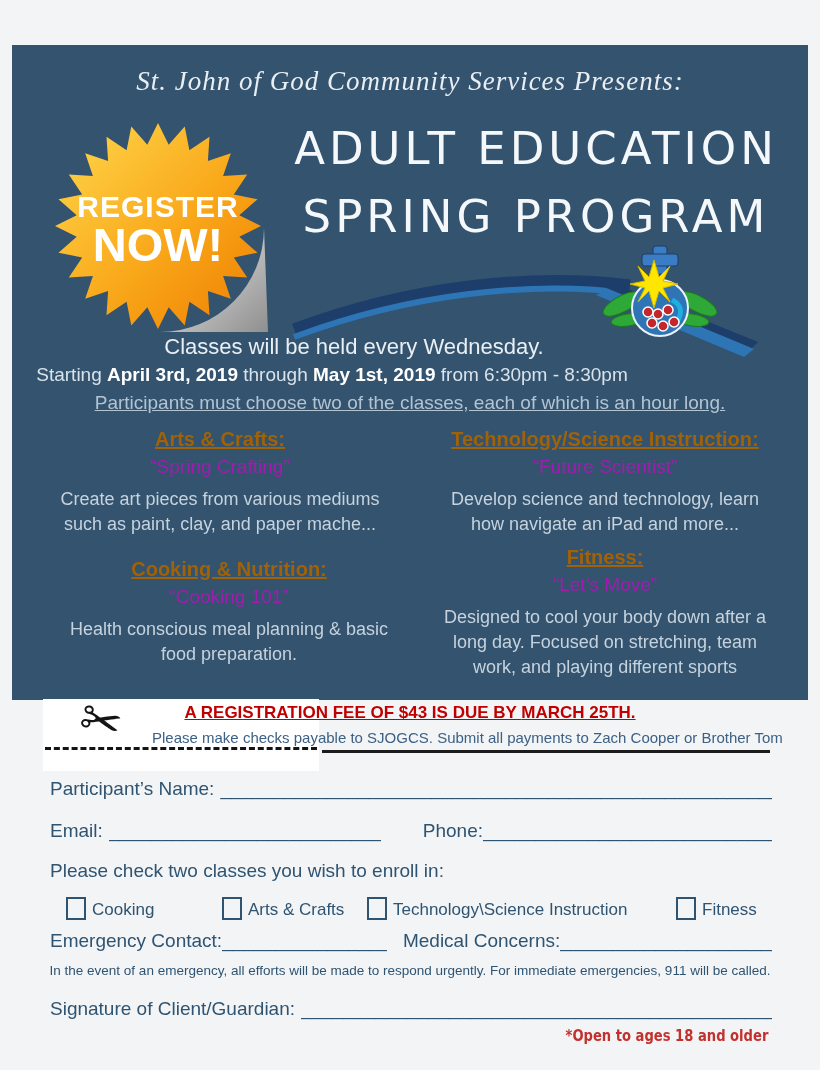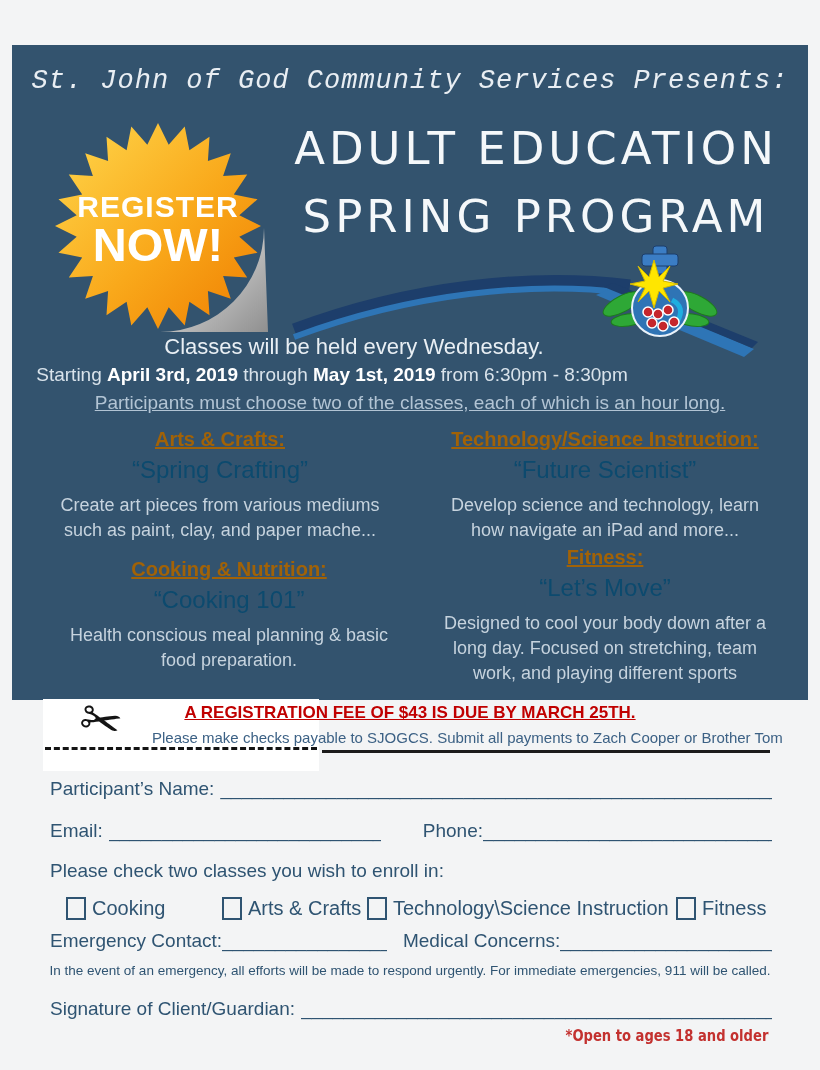--- a/index.html
+++ b/index.html
@@ -2,36 +2,36 @@
 <html><head>
 <meta charset="utf-8">
 <style>
   html,body{margin:0;padding:0;background:#f3f4f5;}
   .page{position:relative;width:820px;height:1070px;background:#f3f4f5;
         font-family:"Liberation Sans",sans-serif;overflow:hidden;}
   .abs{position:absolute;}
   .panel{position:absolute;left:12px;top:45px;width:796px;height:655px;background:#33536e;}
 
   .presents{left:12px;top:66px;width:796px;text-align:center;
-            font-family:Liberation Mono, monospace;font-style:italic;
+            font-family:Liberation Serif, serif;font-style:italic;
             font-size:27px;color:#e9eef3;letter-spacing:1px;}
   .title{left:262px;width:548px;text-align:center;font-size:45px;color:#f5f8fa;
          letter-spacing:4px;font-family:"DejaVu Sans",sans-serif;}
   #title1{top:122px;} #title2{top:190px;}
 
   .intro1{left:12px;top:334px;width:684px;text-align:center;font-size:22px;color:#e9eff4;}
   .intro2{left:12px;top:364px;width:640px;text-align:center;font-size:19px;color:#d9e3eb;}
   .intro2 .b{font-weight:bold;color:#ffffff;}
   .intro3{left:12px;top:392px;width:796px;text-align:center;font-size:19px;color:#b2c4d4;}
   .intro3 span{text-decoration:underline;}
 
   .classsec{text-align:center;}
   .classsec h3{margin:0;font-size:20px;color:#a16207;font-weight:bold;}
   .classsec h3 span{text-decoration:underline;}
-  .classsec .sub{margin-top:5px;font-size:24px;color:#0c4a6e;}
+  .classsec .sub{margin-top:5px;font-size:19px;color:#a21caf;}
   .classsec p{margin:9px auto 0;font-size:18px;line-height:1.4;color:#c6d3de;max-width:335px;}
   #sec0{left:35px;top:428px;width:370px;}
   #sec1{left:425px;top:428px;width:360px;}
   #sec2{left:44px;top:558px;width:370px;text-align:center;}
   #sec3{left:425px;top:546px;width:360px;}
 
   .whitebox{left:43px;top:699px;width:276px;height:72px;background:#ffffff;}
   .fee{left:12px;top:703px;width:796px;text-align:center;font-size:17px;
        font-weight:bold;color:#c00000;}
   .fee span{text-decoration:underline;}
@@ -45,21 +45,21 @@
        color:#2f5472;font-size:19px;white-space:nowrap;}
   .row .lbl{margin-right:6px;}
   .blank{display:inline-block;overflow:hidden;white-space:nowrap;color:#2f5472;}
   .blank.grow{flex:1;}
   #row-participant{top:778px;}
   #row-email{top:820px;}
   #row-emergency{top:930px;}
   #row-signature{top:998px;}
   .prompt{left:50px;top:860px;font-size:19px;color:#2f5472;}
   .cbitem{position:absolute;top:897px;display:flex;align-items:flex-end;
-          color:#2f5472;font-size:20px;}
+          color:#2f5472;font-size:17px;}
   .cb{width:16px;height:19px;border:2.5px solid #2f5472;background:transparent;
       margin-right:6px;flex:none;}
   .note{left:12px;top:963px;width:796px;text-align:center;font-size:13.5px;color:#2f5472;}
   .ages{position:absolute;right:52px;top:1026px;color:#c3312f;font-weight:bold;
         font-size:16px;transform:scaleX(0.82);transform-origin:100% 50%;
         font-family:"DejaVu Sans",sans-serif;}
   svg text{font-family:"Liberation Sans",sans-serif;}
 </style>
 </head>
 <body>

